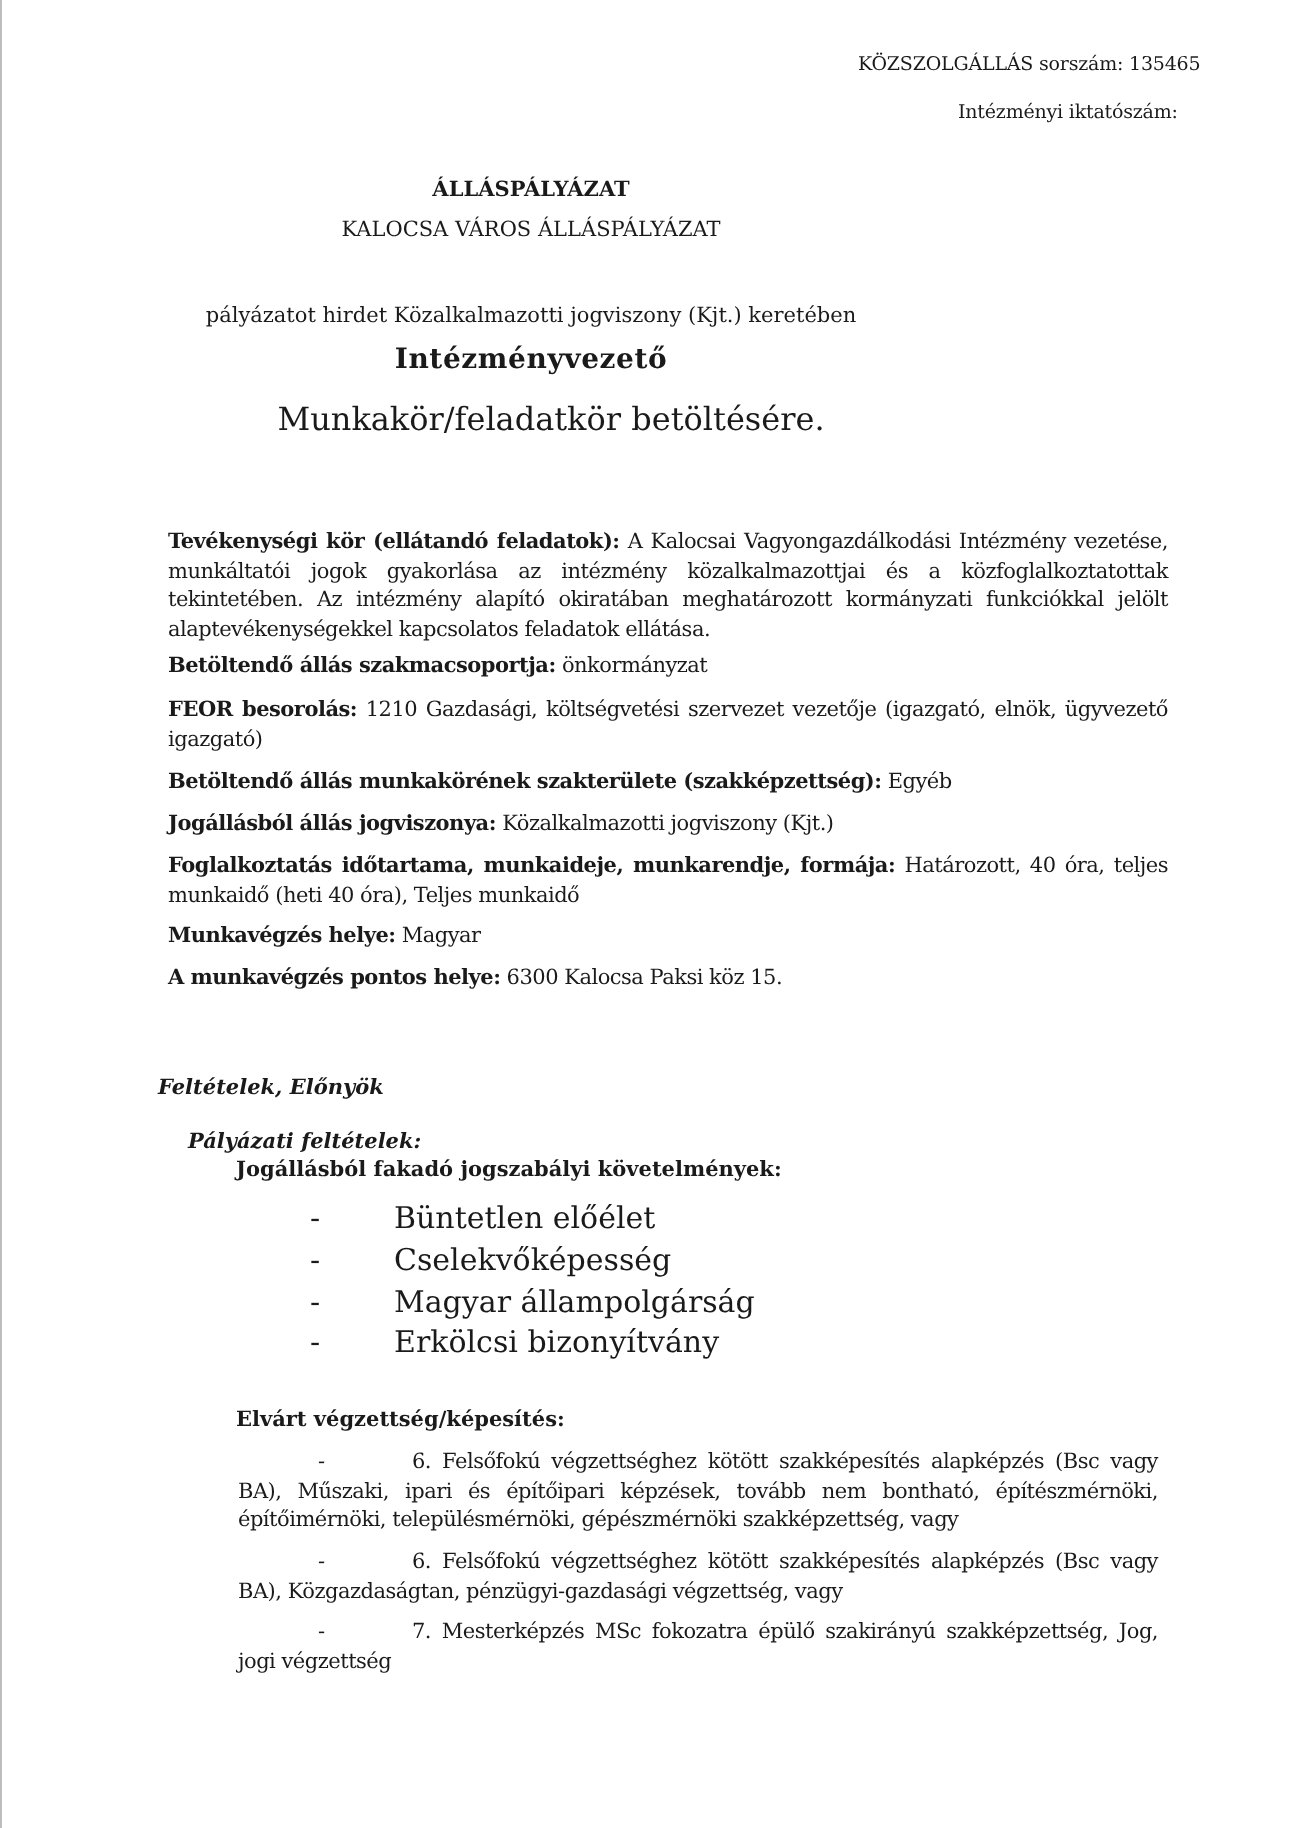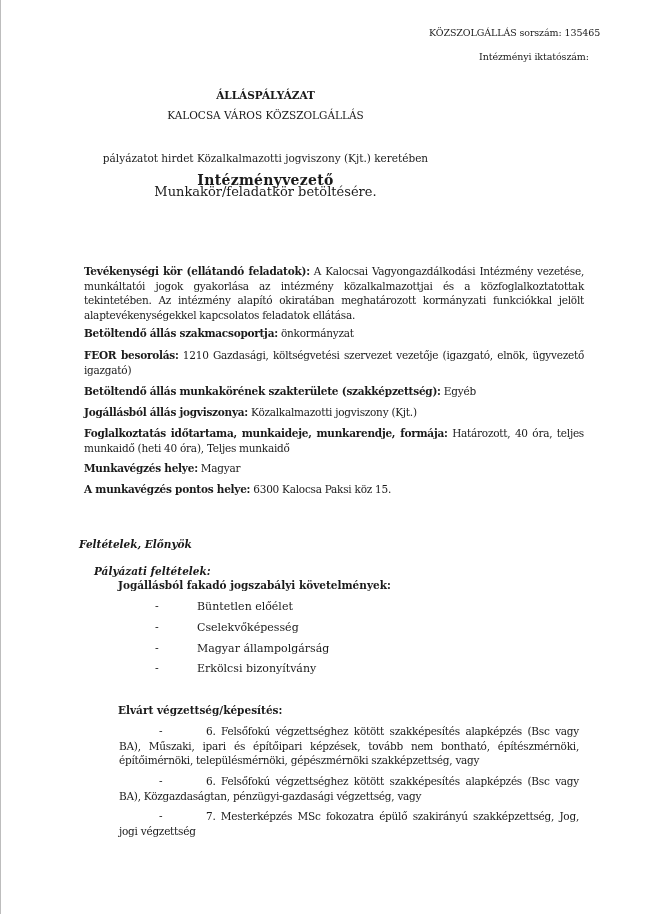--- a/index.html
+++ b/index.html
@@ -33,41 +33,41 @@
       position: absolute;
       left: 0;
       width: 531px;
       text-align: center;
       white-space: nowrap;
     }
     .t-title { font-size: 10.5px; font-weight: bold; top: 89px; }
     .t-org { font-size: 10.5px; top: 109px; }
     .t-announce { font-size: 10.5px; top: 152px; }
     .t-position { font-size: 14px; font-weight: bold; top: 172px; letter-spacing: 0.3px; }
-    .t-purpose { font-size: 13px; top: 184px; }
+    .t-purpose { font-size: 16px; top: 200px; margin-left: 10px; }
 
     .body-block {
       position: absolute;
       left: 84px;
       width: 500px;
       font-size: 10.5px;
       line-height: 14.5px;
       text-align: justify;
       letter-spacing: -0.25px;
     }
     .body-block b { font-weight: bold; }
 
     .section-title { font-size: 10.5px; font-weight: bold; }
     .sub-italic { font-size: 10.5px; font-weight: bold; font-style: italic; text-align: center; }
     .sub-bold { font-size: 10.5px; font-weight: bold; }
 
     .req-item {
       position: absolute;
       left: 155px;
-      font-size: 11px;
+      font-size: 15px;
       white-space: nowrap;
     }
     .req-item .dash {
       display: inline-block;
       width: 42px;
     }
 
     .edu-block {
       position: absolute;
       left: 119px;
@@ -85,21 +85,21 @@
   </style>
 </head>
 <body>
 
 <div class="page-edge"></div>
 
 <div class="abs hdr-right" style="left:429px; top:27px;text-align:center;">KÖZSZOLGÁLLÁS sorszám: 135465</div>
 <div class="abs hdr-right" style="left:479px; top:51px;">Intézményi iktatószám:</div>
 
 <div class="center t-title">ÁLLÁSPÁLYÁZAT</div>
-<div class="center t-org">KALOCSA VÁROS KÖZSZOLGÁLLÁS</div>
+<div class="center t-org">KALOCSA VÁROS ÁLLÁSPÁLYÁZAT</div>
 <div class="center t-announce">pályázatot hirdet Közalkalmazotti jogviszony (Kjt.) keretében</div>
 <div class="center t-position">Intézményvezető</div>
 <div class="center t-purpose">Munkakör/feladatkör betöltésére.</div>
 
 <div class="body-block" style="top:264px;">
   <b>Tevékenységi kör (ellátandó feladatok):</b><span> A Kalocsai Vagyongazdálkodási Intézmény vezetése, munkáltatói jogok gyakorlása az intézmény közalkalmazottjai és a közfoglalkoztatottak tekintetében. Az intézmény alapító okiratában meghatározott kormányzati funkciókkal jelölt alaptevékenységekkel kapcsolatos feladatok ellátása.</span>
 </div>
 <div class="body-block" style="top:326px;">
   <b>Betöltendő állás szakmacsoportja:</b><span> önkormányzat</span>
 </div>

